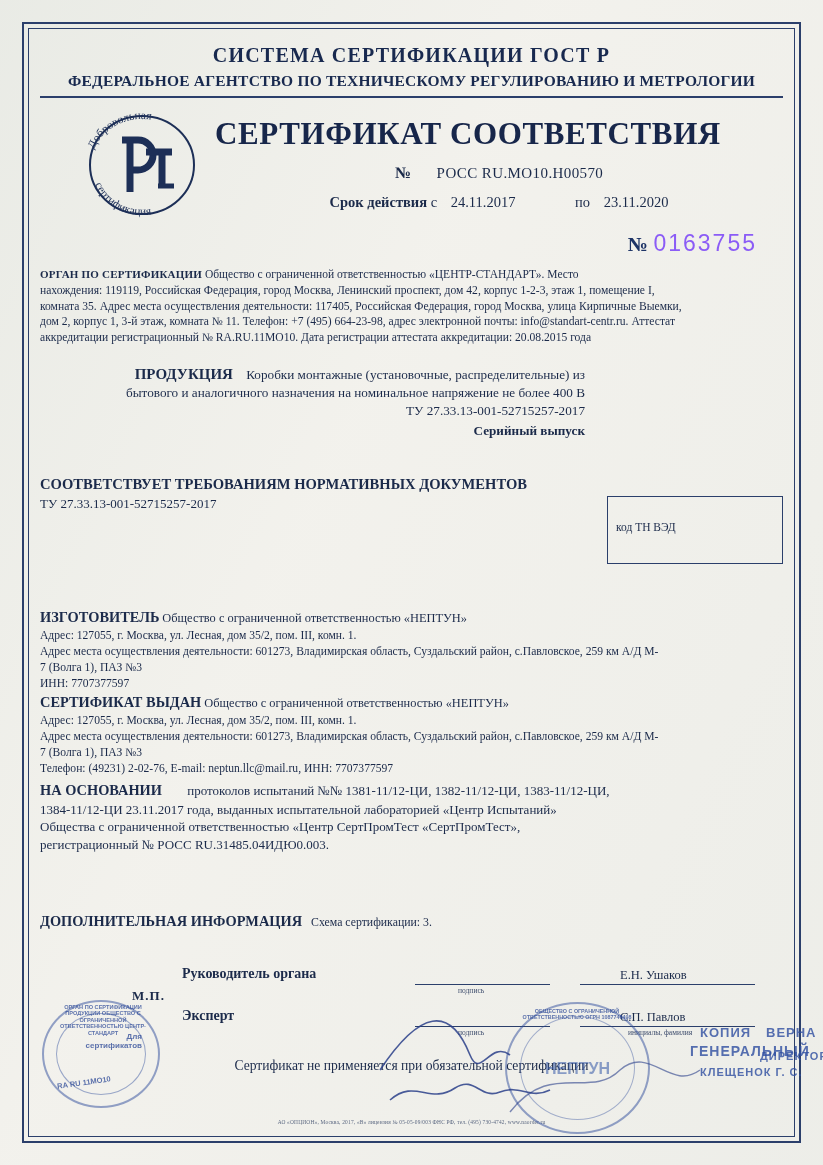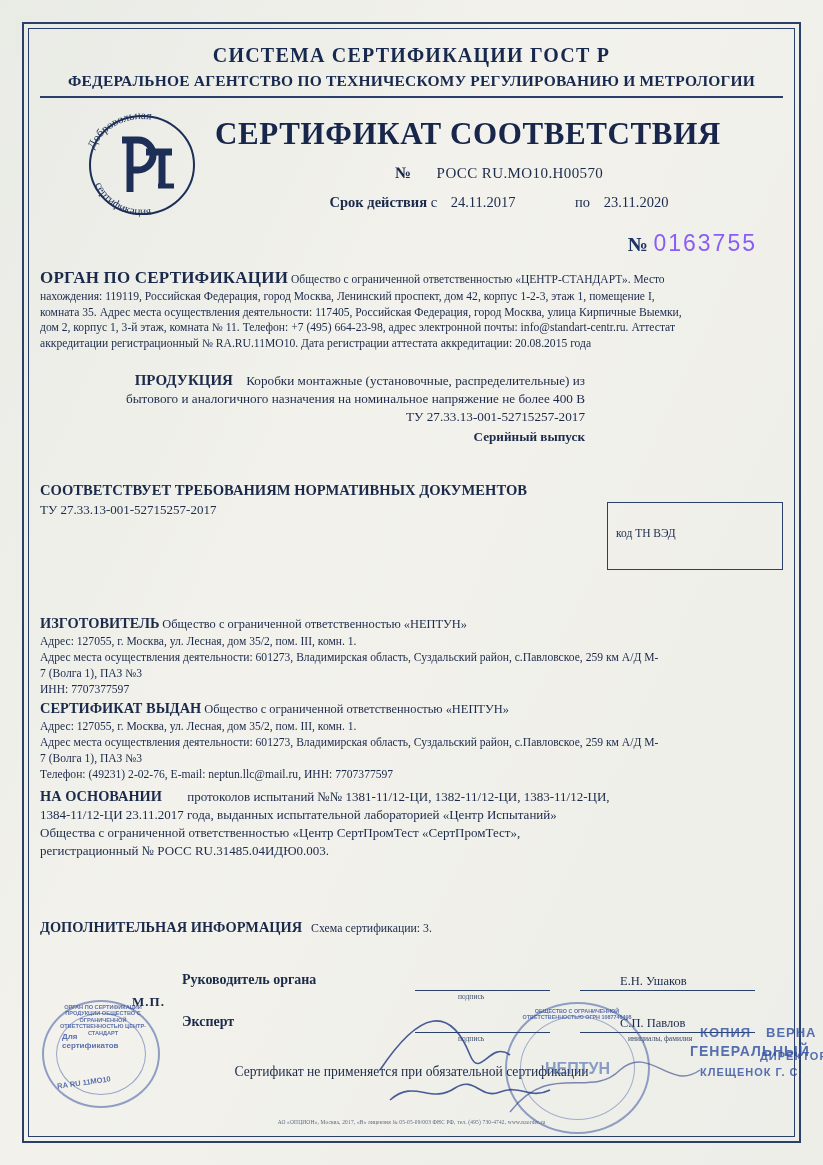--- a/index.html
+++ b/index.html
@@ -123,21 +123,21 @@
     font-size: 23px;
     color: #8b5cf6;
   }
 
   .sec {
     margin-top: 8px;
     font-size: 11.6px;
     line-height: 1.28;
   }
   .sec .caps {
-    font-size: 17px;
+    font-size: 11px;
     font-weight: bold;
     letter-spacing: 0.2px;
   }
   .sec .body { font-size: 11.5px; }
 
   .org-block { margin-top: 10px; }
   .org-block .line { margin-top: 1px; }
 
   .prod-wrap {
     position: relative;
@@ -428,21 +428,21 @@
         <div class="sign-cap" style="left:588px; top:28px;">инициалы, фамилия</div>
       </div>
     </div>
 
     <div class="footnote">Сертификат не применяется при обязательной сертификации</div>
     <div class="tiny-footer">АО «ОПЦИОН», Москва, 2017, «В»    лицензия № 05-05-09/003 ФНС РФ, тел. (495) 730-4742, www.naorder.ru</div>
   </div>
 
   <div class="stamp stamp-round" style="left:42px; top:1000px; width:118px; height:108px; border-color:rgba(45,75,155,0.5);"></div>
   <div class="stamp stamp-round inner" style="left:56px; top:1013px; width:90px; height:82px; border-color:rgba(45,75,155,0.45);"></div>
-  <div class="stamp" style="left:62px; top:1032px; width:80px; text-align:left;">
+  <div class="stamp" style="left:62px; top:1032px; width:80px; text-align:right;">
     <div class="stamp-txt" style="position:relative; font-size:8px;">Для</div>
     <div class="stamp-txt" style="position:relative; font-size:8px;">сертификатов</div>
   </div>
   <div class="stamp stamp-txt" style="left:57px; top:1078px; font-size:7.5px; transform:rotate(-8deg);">RA RU 11MO10</div>
   <div class="stamp stamp-txt" style="left:48px; top:1004px; font-size:5.6px; width:110px; text-align:center; line-height:1.15;">ОРГАН ПО СЕРТИФИКАЦИИ ПРОДУКЦИИ ОБЩЕСТВО С ОГРАНИЧЕННОЙ ОТВЕТСТВЕННОСТЬЮ ЦЕНТР-СТАНДАРТ</div>
 
   <div class="stamp stamp-round" style="left:505px; top:1002px; width:145px; height:132px; border-color:rgba(45,75,155,0.5);"></div>
   <div class="stamp stamp-round inner" style="left:520px; top:1016px; width:115px; height:104px; border-color:rgba(45,75,155,0.4);"></div>
   <div class="stamp stamp-txt" style="left:512px; top:1008px; width:130px; text-align:center; font-size:5.4px; line-height:1.15;">ОБЩЕСТВО С ОГРАНИЧЕННОЙ ОТВЕТСТВЕННОСТЬЮ  ОГРН 1087746498</div>
   <div class="stamp stamp-txt" style="left:520px; top:1060px; width:115px; text-align:center; font-size:16px; color:rgba(50,85,165,0.55);">НЕПТУН</div>

